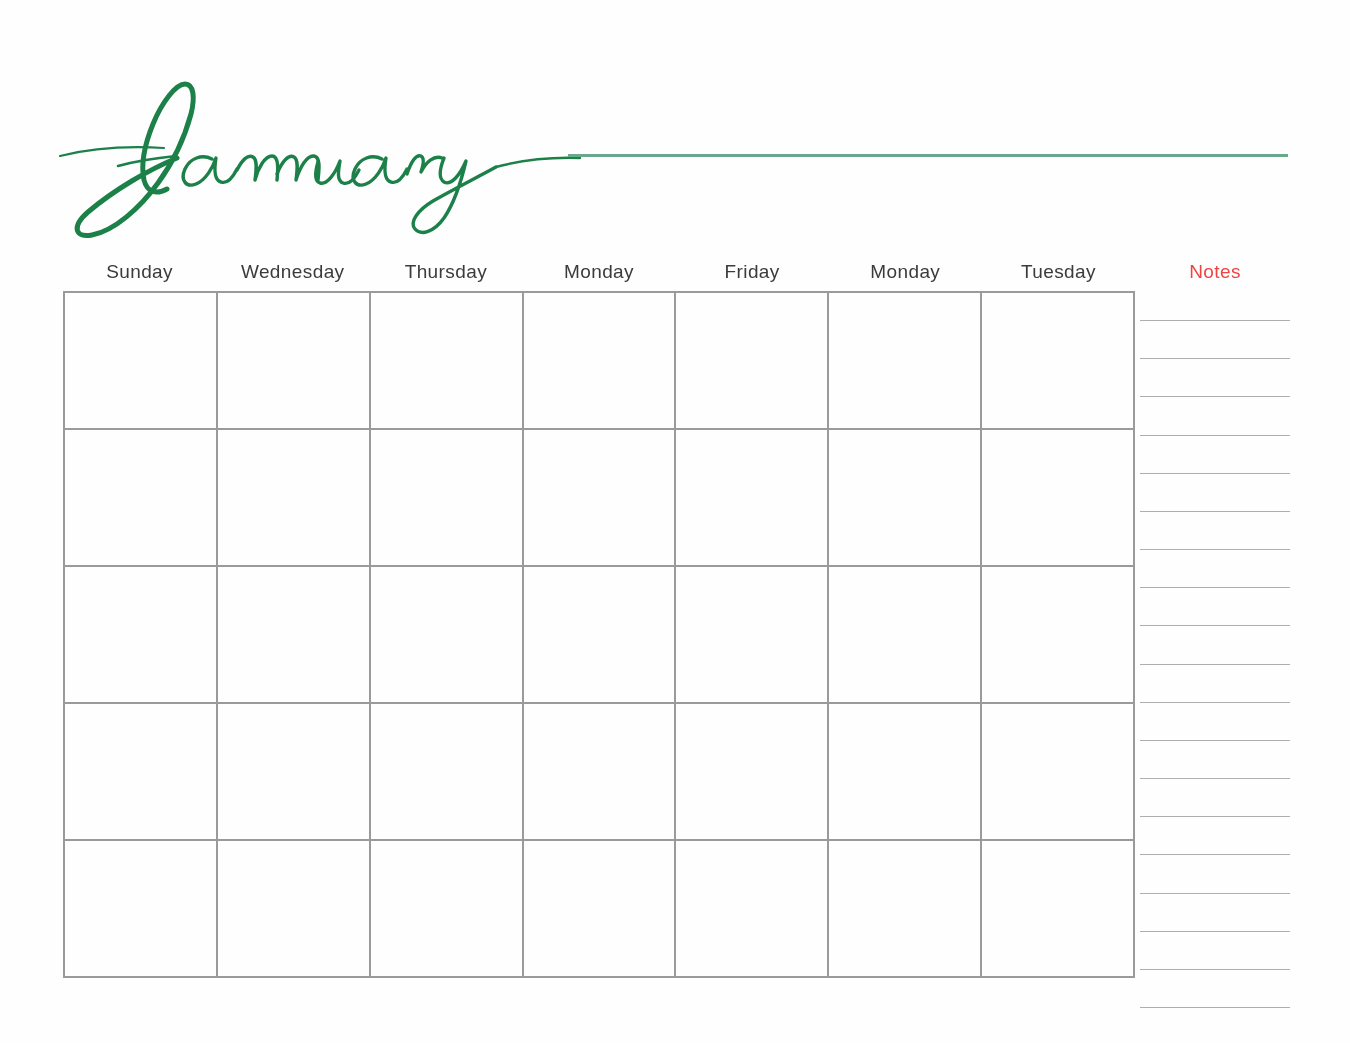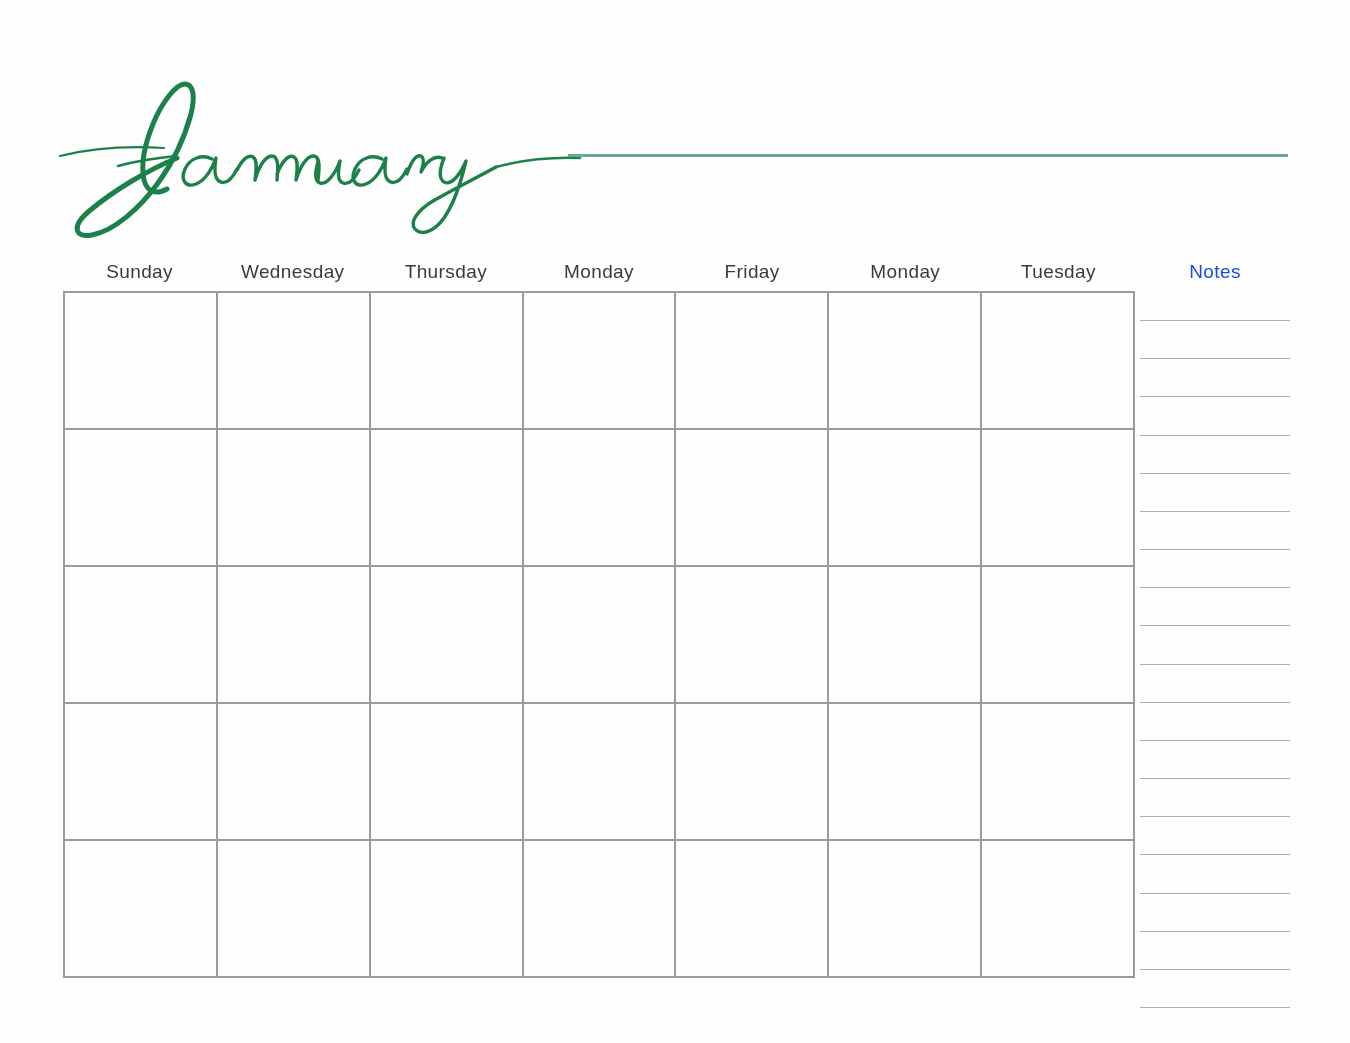--- a/index.html
+++ b/index.html
@@ -70,21 +70,21 @@
     white-space: nowrap;
   }
   .notes-header {
     position: absolute;
     left: 1140px;
     top: 259px;
     width: 150px;
     height: 32px;
     text-align: center;
     font-size: 19px;
-    color: #1d4ed8;
+    color: #ef4444;
     letter-spacing: 0.4px;
     line-height: 26px;
   }
 
   
   .calendar-grid {
     position: absolute;
     left: 63px;
     top: 291px;
     width: 1072px;

